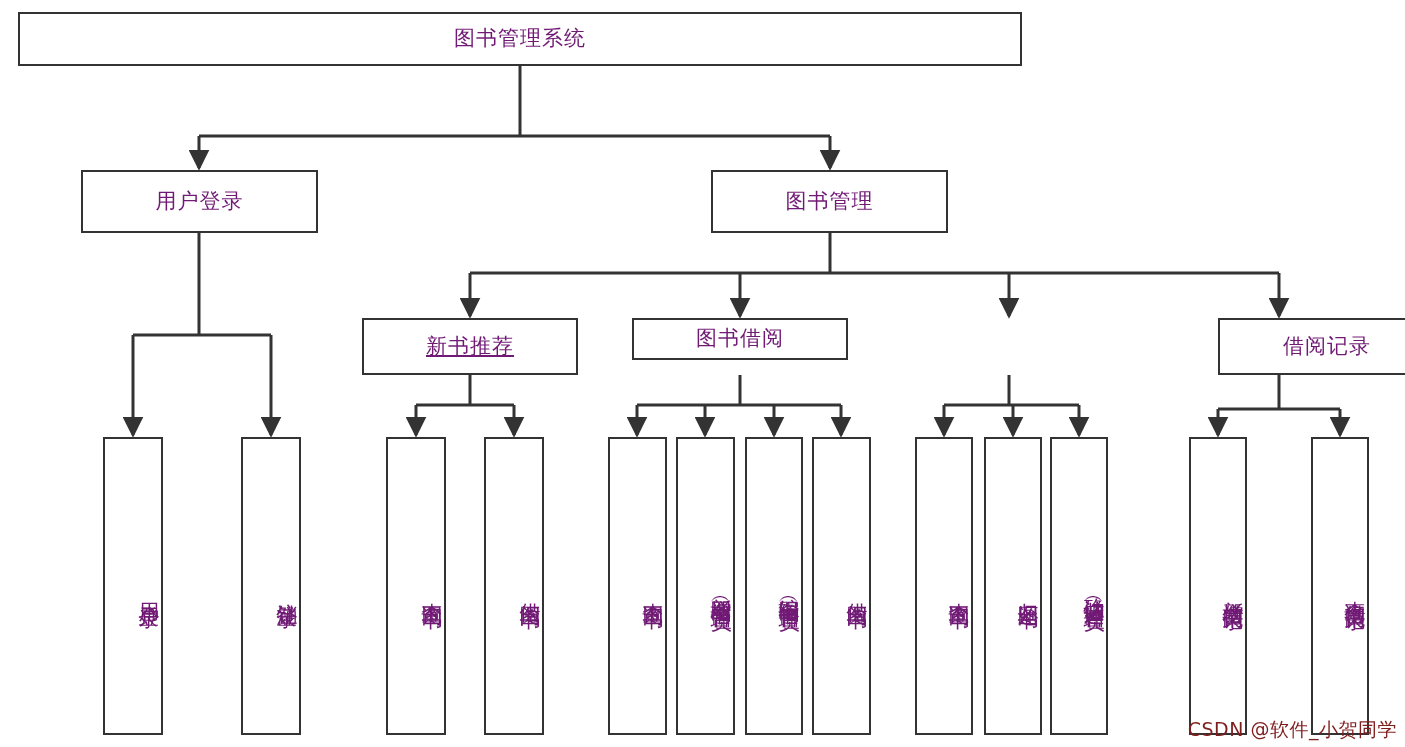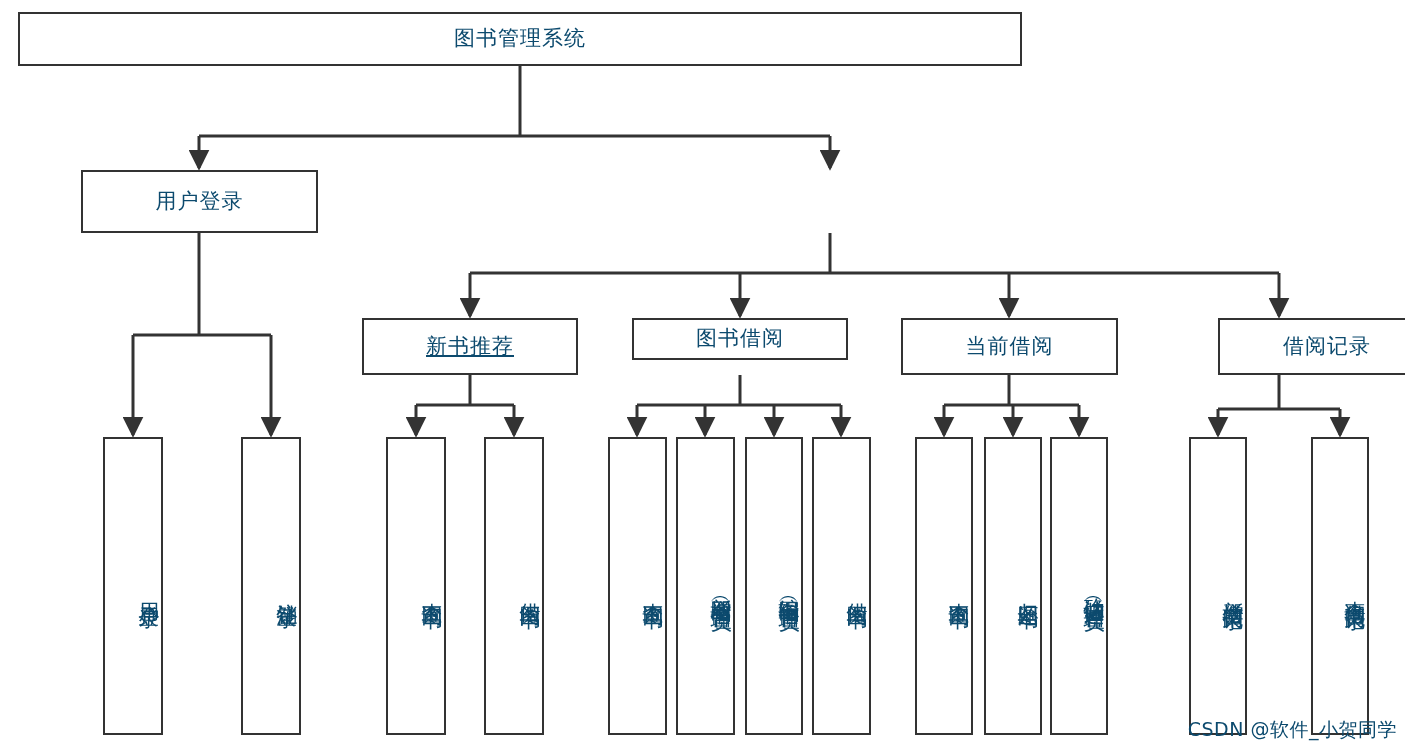--- a/index.html
+++ b/index.html
@@ -27,21 +27,21 @@
     pointer-events: none;
   }
   .node {
     position: absolute;
     box-sizing: border-box;
     background: #ffffff;
     border: 2px solid #333333;
     display: flex;
     align-items: center;
     justify-content: center;
-    color: #0c4a6e;
+    color: #701a75;
     z-index: 2;
   }
   .node-h {
     font-size: 21px;
     letter-spacing: 1px;
     line-height: 1.2;
     white-space: nowrap;
   }
   .node-v {
     font-size: 21px;
@@ -56,21 +56,21 @@
   .node-v span.vtext {
     writing-mode: vertical-rl;
     text-orientation: upright;
     display: block;
   }
   #watermark {
     position: absolute;
     right: 8px;
     bottom: 4px;
     font-size: 19px;
-    color: #0c4a6e;
+    color: #7f1d1d;
     white-space: nowrap;
     z-index: 5;
     letter-spacing: 0.5px;
   }
 </style>
 </head>
 <body>
 
 <div id="diagram-root">
 
@@ -127,29 +127,29 @@
     </g>
   </svg>
 
   <div class="node node-h" style="left:18px; top:12px; width:1004px; height:54px;">
     <span>图书管理系统</span>
   </div>
 
   <div class="node node-h" style="left:81px; top:170px; width:237px; height:63px;">
     <span>用户登录</span>
   </div>
+  <div class="node node-h" style="left:711px; top:170px; width:237px; height:63px;">
+    <span>图书管理</span>
+  </div>
 
   <div class="node node-h" style="left:362px; top:318px; width:216px; height:57px;text-decoration:underline;">
     <span>新书推荐</span>
   </div>
   <div class="node node-h" style="left:632px; top:318px; width:216px; height:42px;">
     <span>图书借阅</span>
-  </div>
-  <div class="node node-h" style="left:901px; top:318px; width:217px; height:57px;">
-    <span>当前借阅</span>
   </div>
   <div class="node node-h" style="left:1170px; top:318px; width:218px; height:57px;margin-left:48px;">
     <span>借阅记录</span>
   </div>
 
   <div class="node node-v" style="left:103px; top:437px; width:60px; height:298px;">
     <span class="vtext">用户登录</span>
   </div>
   <div class="node node-v" style="left:241px; top:437px; width:60px; height:298px;">
     <span class="vtext">注销登录</span>

